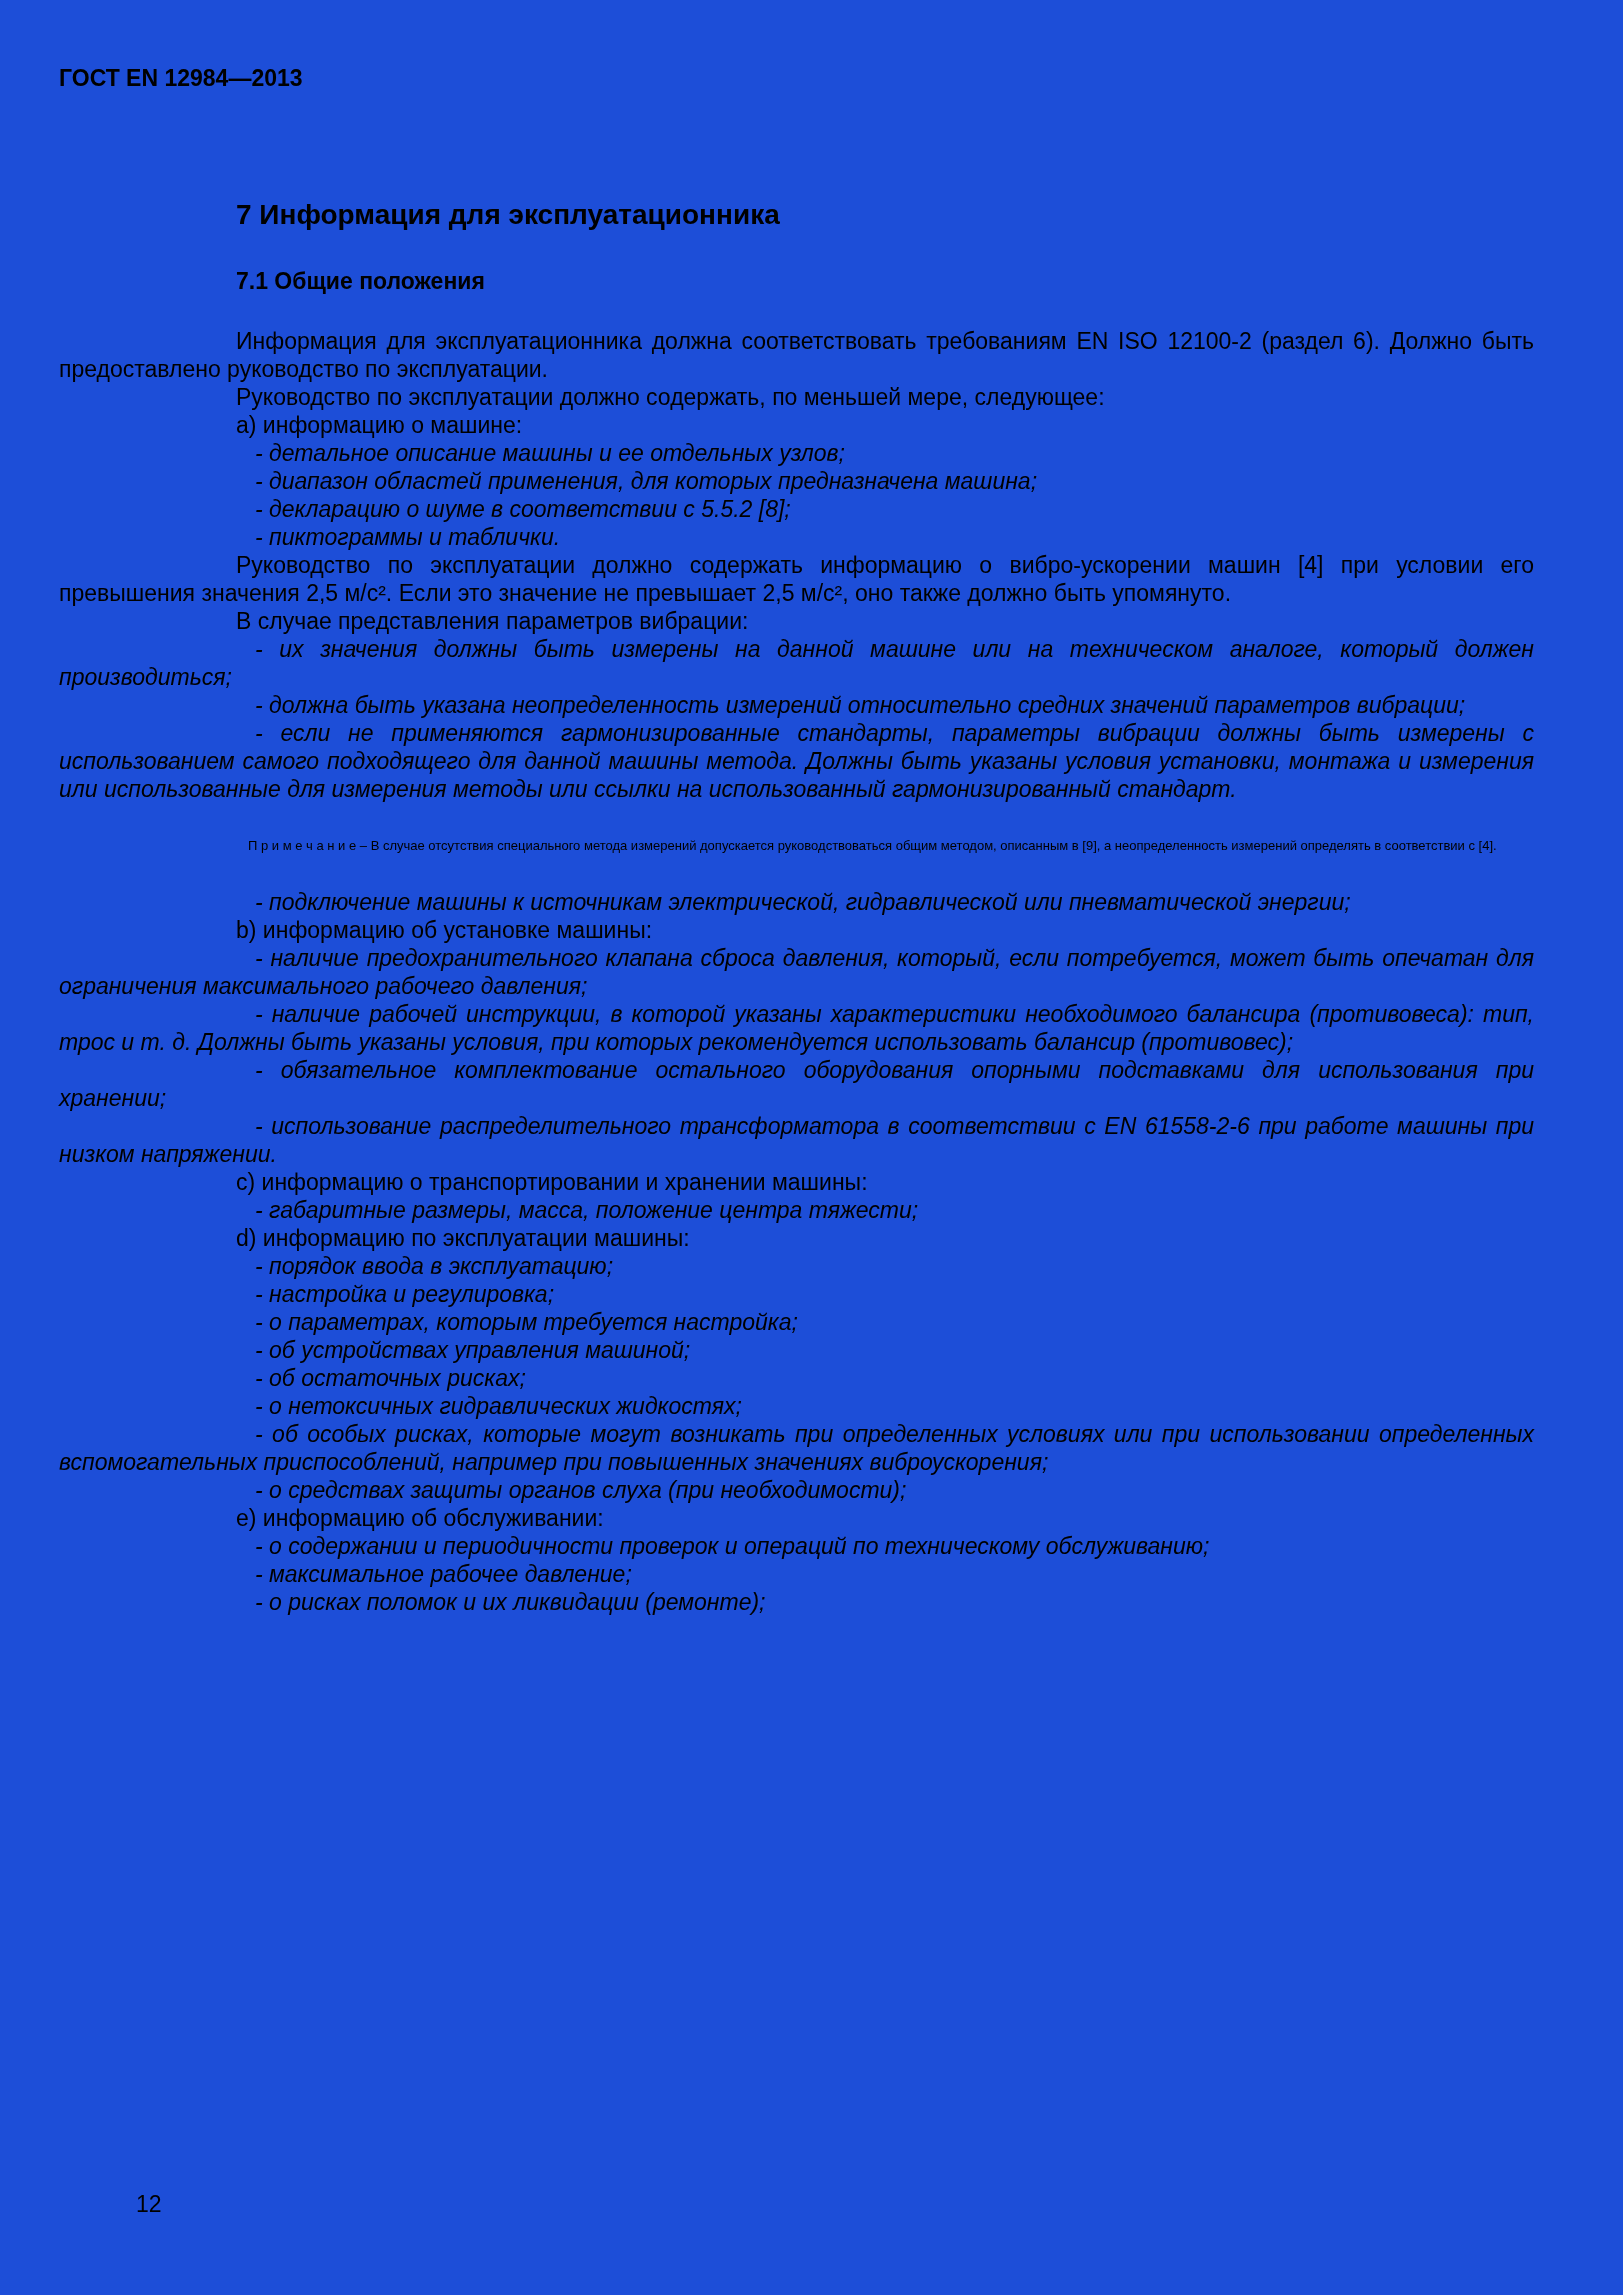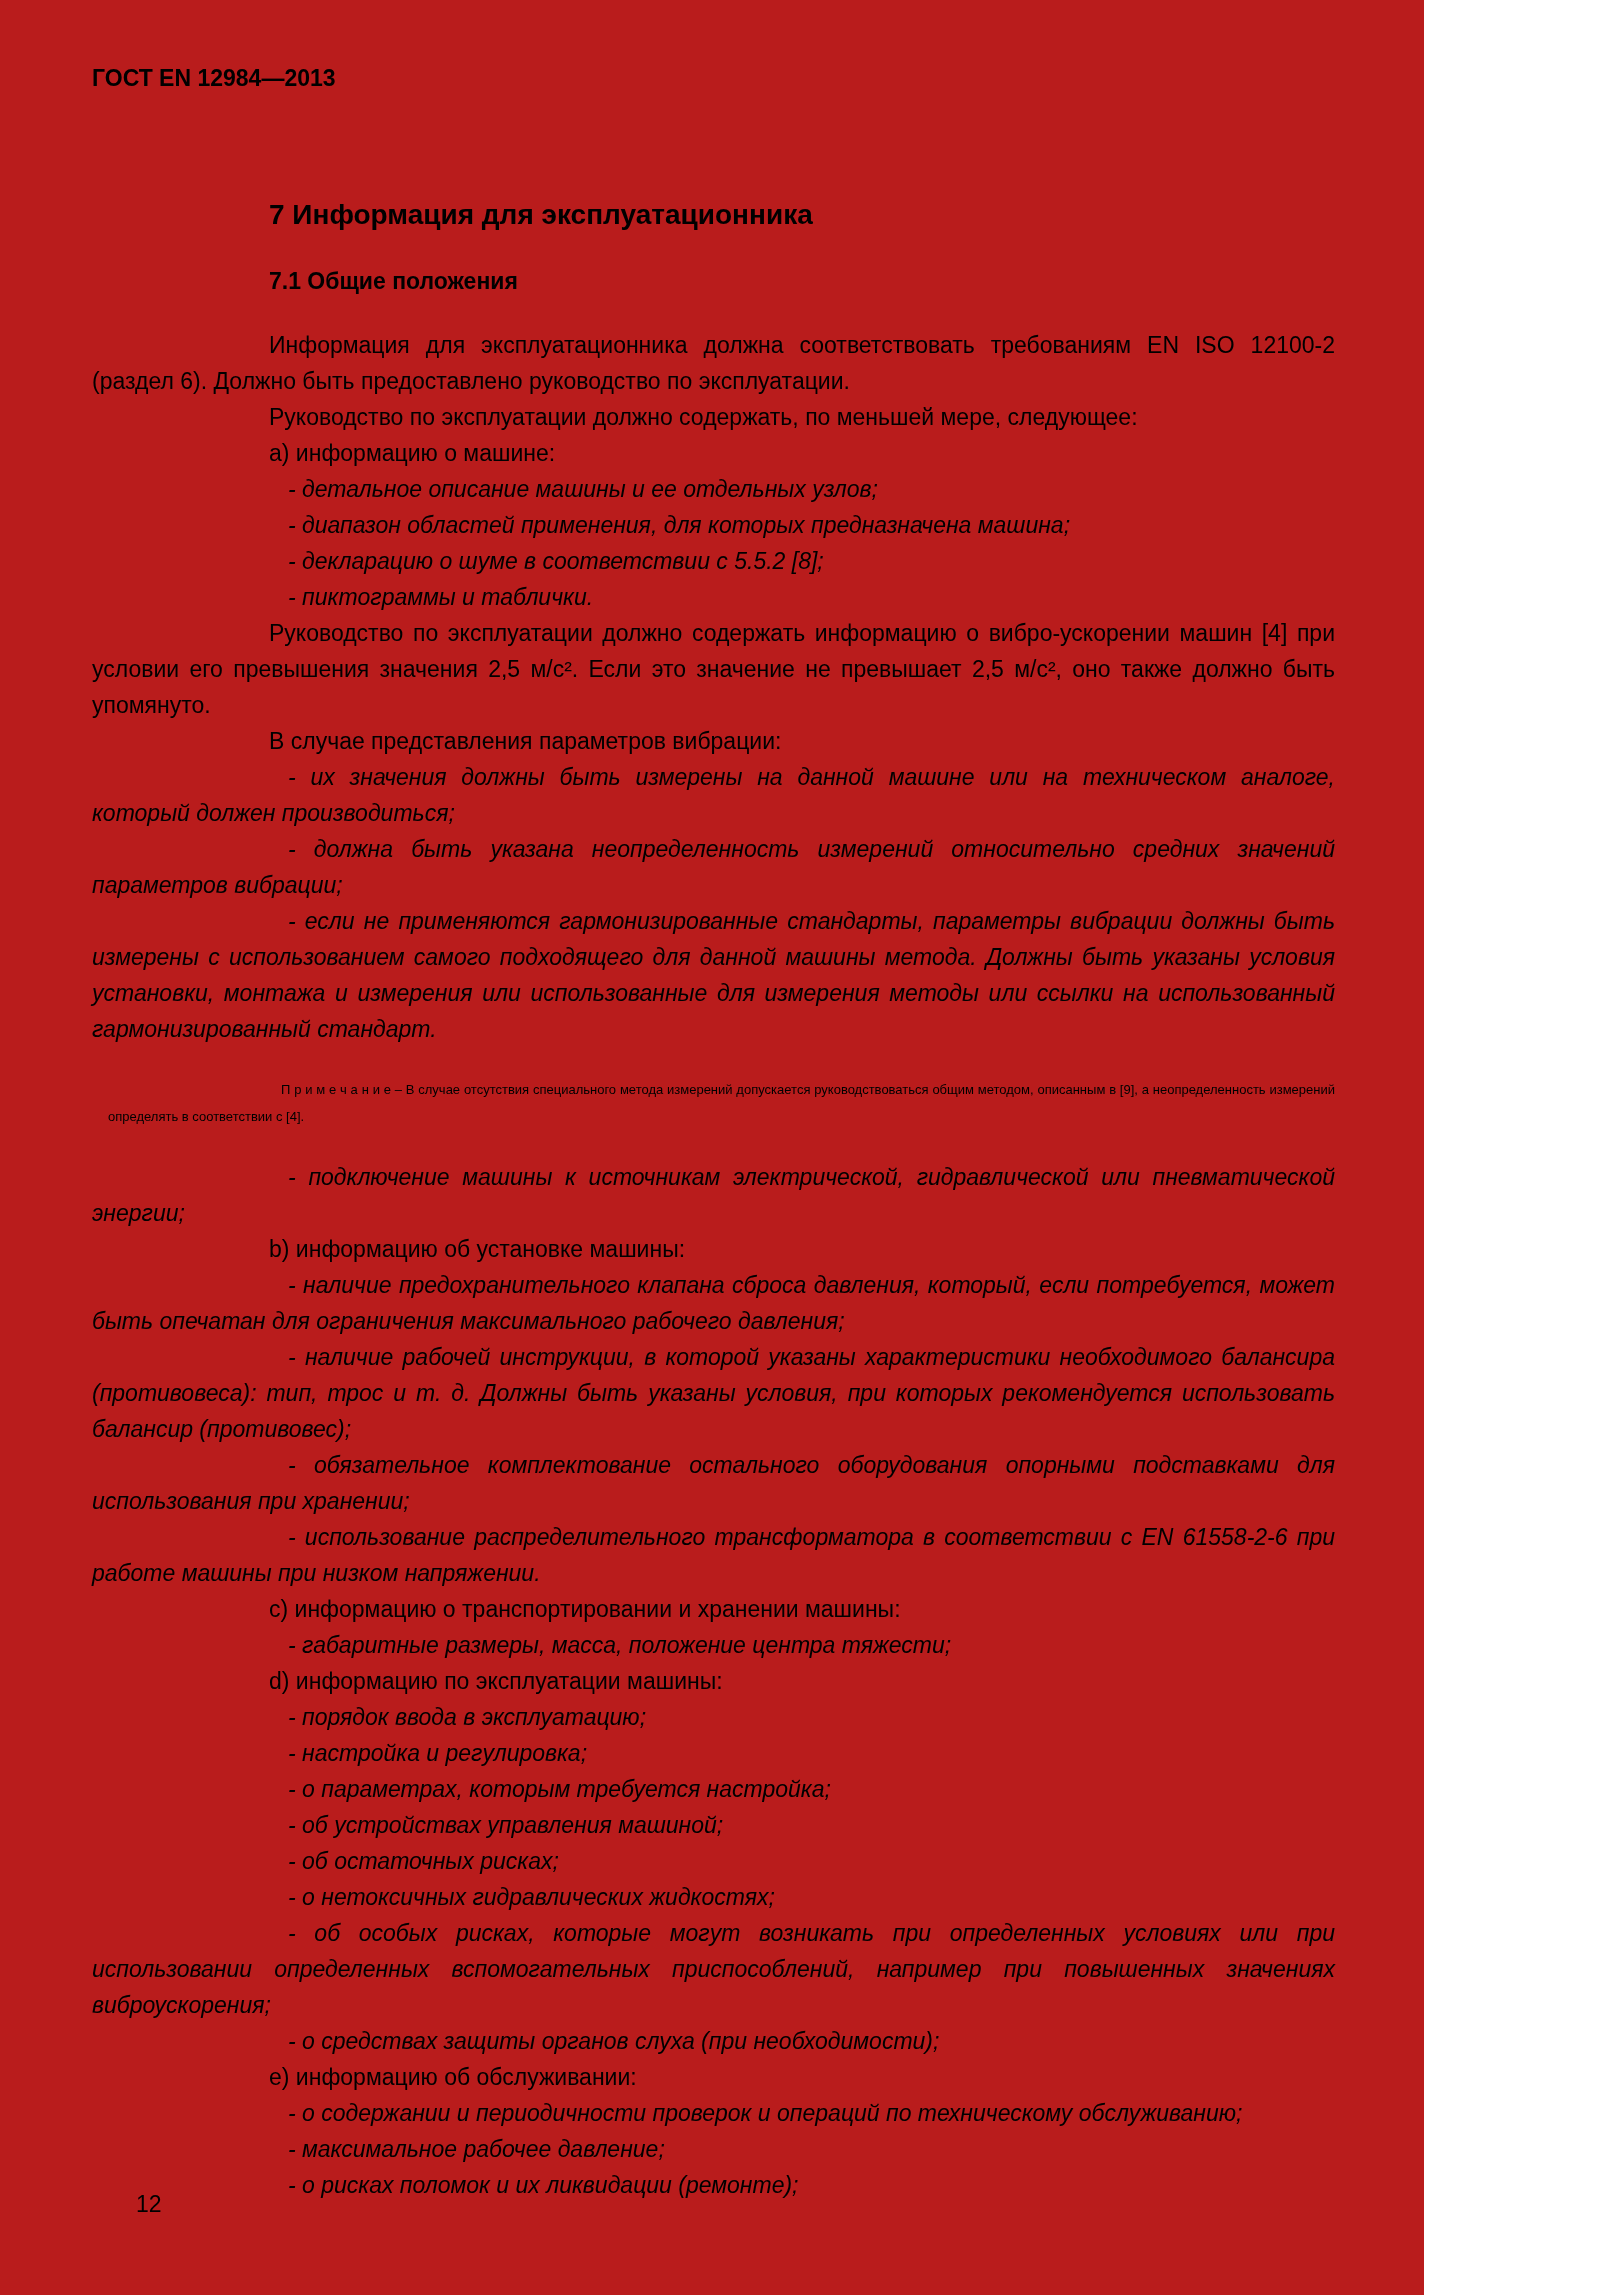--- a/index.html
+++ b/index.html
@@ -1,24 +1,24 @@
 <!DOCTYPE html>
 <html style="font-size:10.5px"><head>
 <meta charset="utf-8">
 <style>
   * { box-sizing: border-box; }
   html, body { margin: 0; padding: 0; background: #ffffff; }
   .page {
     position: relative;
-    width: 1424px;
+    width: 1623px;
     height: 2295px;
-    background: #b91c1c;
+    background: #1d4ed8;
     color: #000000;
     font-family: "Liberation Sans", sans-serif;
-    padding: 65px 89px 0 92px;
+    padding: 65px 89px 0 59px;
     overflow: hidden;
   }
   .doc-header {
     font-size: 23px;
     font-weight: bold;
     line-height: 27.5px;
   }
   .h1 {
     font-size: 28px;
     font-weight: bold;
@@ -28,21 +28,21 @@
   }
   .h2 {
     font-size: 23px;
     font-weight: bold;
     margin: 33px 0 30px 0;
     text-indent: 177px;
     line-height: 32px;
   }
   .p {
     font-size: 23px;
-    line-height: 36px;
+    line-height: 28px;
     margin: 0;
     text-align: justify;
     text-indent: 177px;
   }
   .li { text-indent: 196px; font-style: italic; }
   .note {
     font-size: 13px;
     line-height: 27px;
     margin: 29px 0 29px 16px;
     text-align: justify;

